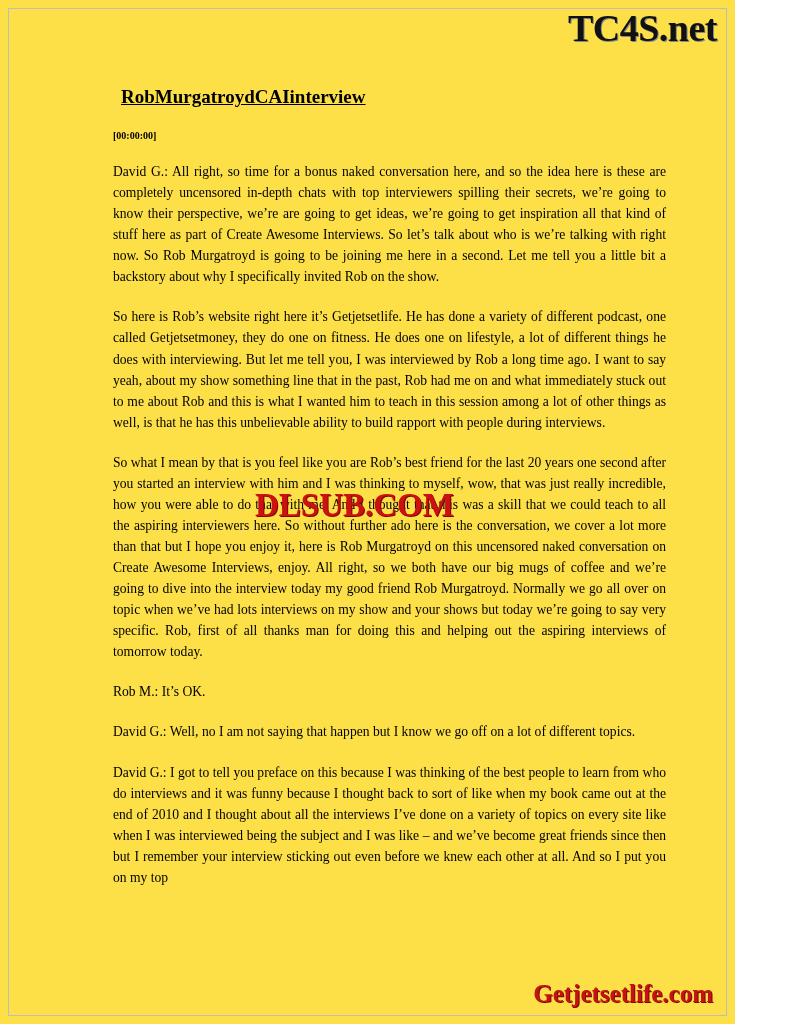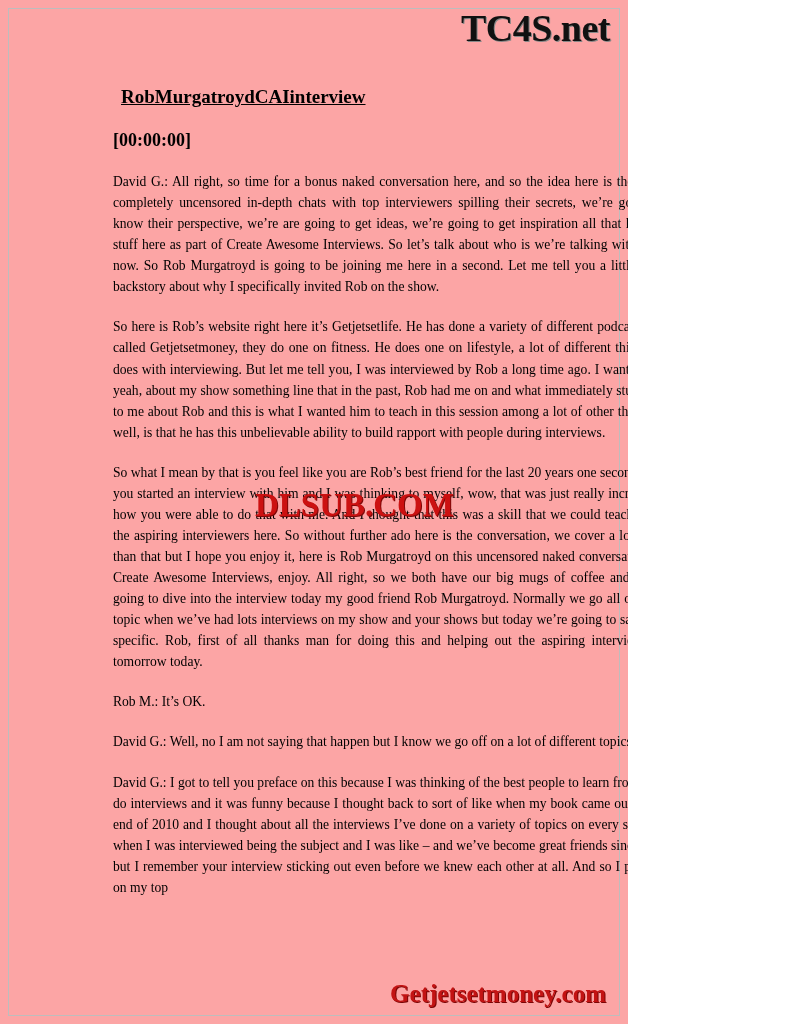--- a/index.html
+++ b/index.html
@@ -5,23 +5,23 @@
   html, body {
     margin: 0;
     padding: 0;
     background: #ffffff;
   }
   body {
     font-family: "Liberation Serif", serif;
   }
   .page {
     position: relative;
-    width: 628px;
+    width: 735px;
     height: 1024px;
-    background: #fca5a5;
+    background: #fde047;
     overflow: hidden;
     box-sizing: border-box;
   }
   .page-border {
     position: absolute;
     left: 8px;
     top: 8px;
     right: 8px;
     bottom: 8px;
     border: 1px solid #bdbdbd;
@@ -70,21 +70,21 @@
     font-family: "Liberation Serif", serif;
     font-weight: bold;
     font-size: 19px;
     text-decoration: underline;
     margin: 0 0 22px 8px;
     color: #000;
   }
   .timestamp {
     font-family: "Liberation Serif", serif;
     font-weight: bold;
-    font-size: 18px;
+    font-size: 10px;
     margin: 0 0 20px 0;
     color: #000;
   }
   p.para {
     font-family: "Liberation Serif", serif;
     font-size: 13.6px;
     line-height: 1.55;
     text-align: justify;
     margin: 0 12px 19px 0;
     color: #000;
@@ -105,14 +105,14 @@
 
     <p class="para">David G.: All right, so time for a bonus naked conversation here, and so the idea here is these are completely uncensored in-depth chats with top interviewers spilling their secrets, we’re going to know their perspective, we’re are going to get ideas, we’re going to get inspiration all that kind of stuff here as part of Create Awesome Interviews. So let’s talk about who is we’re talking with right now. So Rob Murgatroyd is going to be joining me here in a second. Let me tell you a little bit a backstory about why I specifically invited Rob on the show.</p>
     <p class="para">So here is Rob’s website right here it’s Getjetsetlife. He has done a variety of different podcast, one called Getjetsetmoney, they do one on fitness. He does one on lifestyle, a lot of different things he does with interviewing. But let me tell you, I was interviewed by Rob a long time ago. I want to say yeah, about my show something line that in the past, Rob had me on and what immediately stuck out to me about Rob and this is what I wanted him to teach in this session among a lot of other things as well, is that he has this unbelievable ability to build rapport with people during interviews.</p>
     <p class="para">So what I mean by that is you feel like you are Rob’s best friend for the last 20 years one second after you started an interview with him and I was thinking to myself, wow, that was just really incredible, how you were able to do that with me. And I thought that this was a skill that we could teach to all the aspiring interviewers here. So without further ado here is the conversation, we cover a lot more than that but I hope you enjoy it, here is Rob Murgatroyd on this uncensored naked conversation on Create Awesome Interviews, enjoy. All right, so we both have our big mugs of coffee and we’re going to dive into the interview today my good friend Rob Murgatroyd. Normally we go all over on topic when we’ve had lots interviews on my show and your shows but today we’re going to say very specific. Rob, first of all thanks man for doing this and helping out the aspiring interviews of tomorrow today.</p>
     <p class="para">Rob M.: It’s OK.</p>
     <p class="para">David G.: Well, no I am not saying that happen but I know we go off on a lot of different topics.</p>
     <p class="para">David G.: I got to tell you preface on this because I was thinking of the best people to learn from who do interviews and it was funny because I thought back to sort of like when my book came out at the end of 2010 and I thought about all the interviews I’ve done on a variety of topics on every site like when I was interviewed being the subject and I was like – and we’ve become great friends since then but I remember your interview sticking out even before we knew each other at all. And so I put you on my top</p>
   </div>
 
   <div class="watermark-center">DLSUB.COM</div>
-  <div class="watermark-bottom">Getjetsetmoney.com</div>
+  <div class="watermark-bottom">Getjetsetlife.com</div>
 </div>
 
 </body></html>

